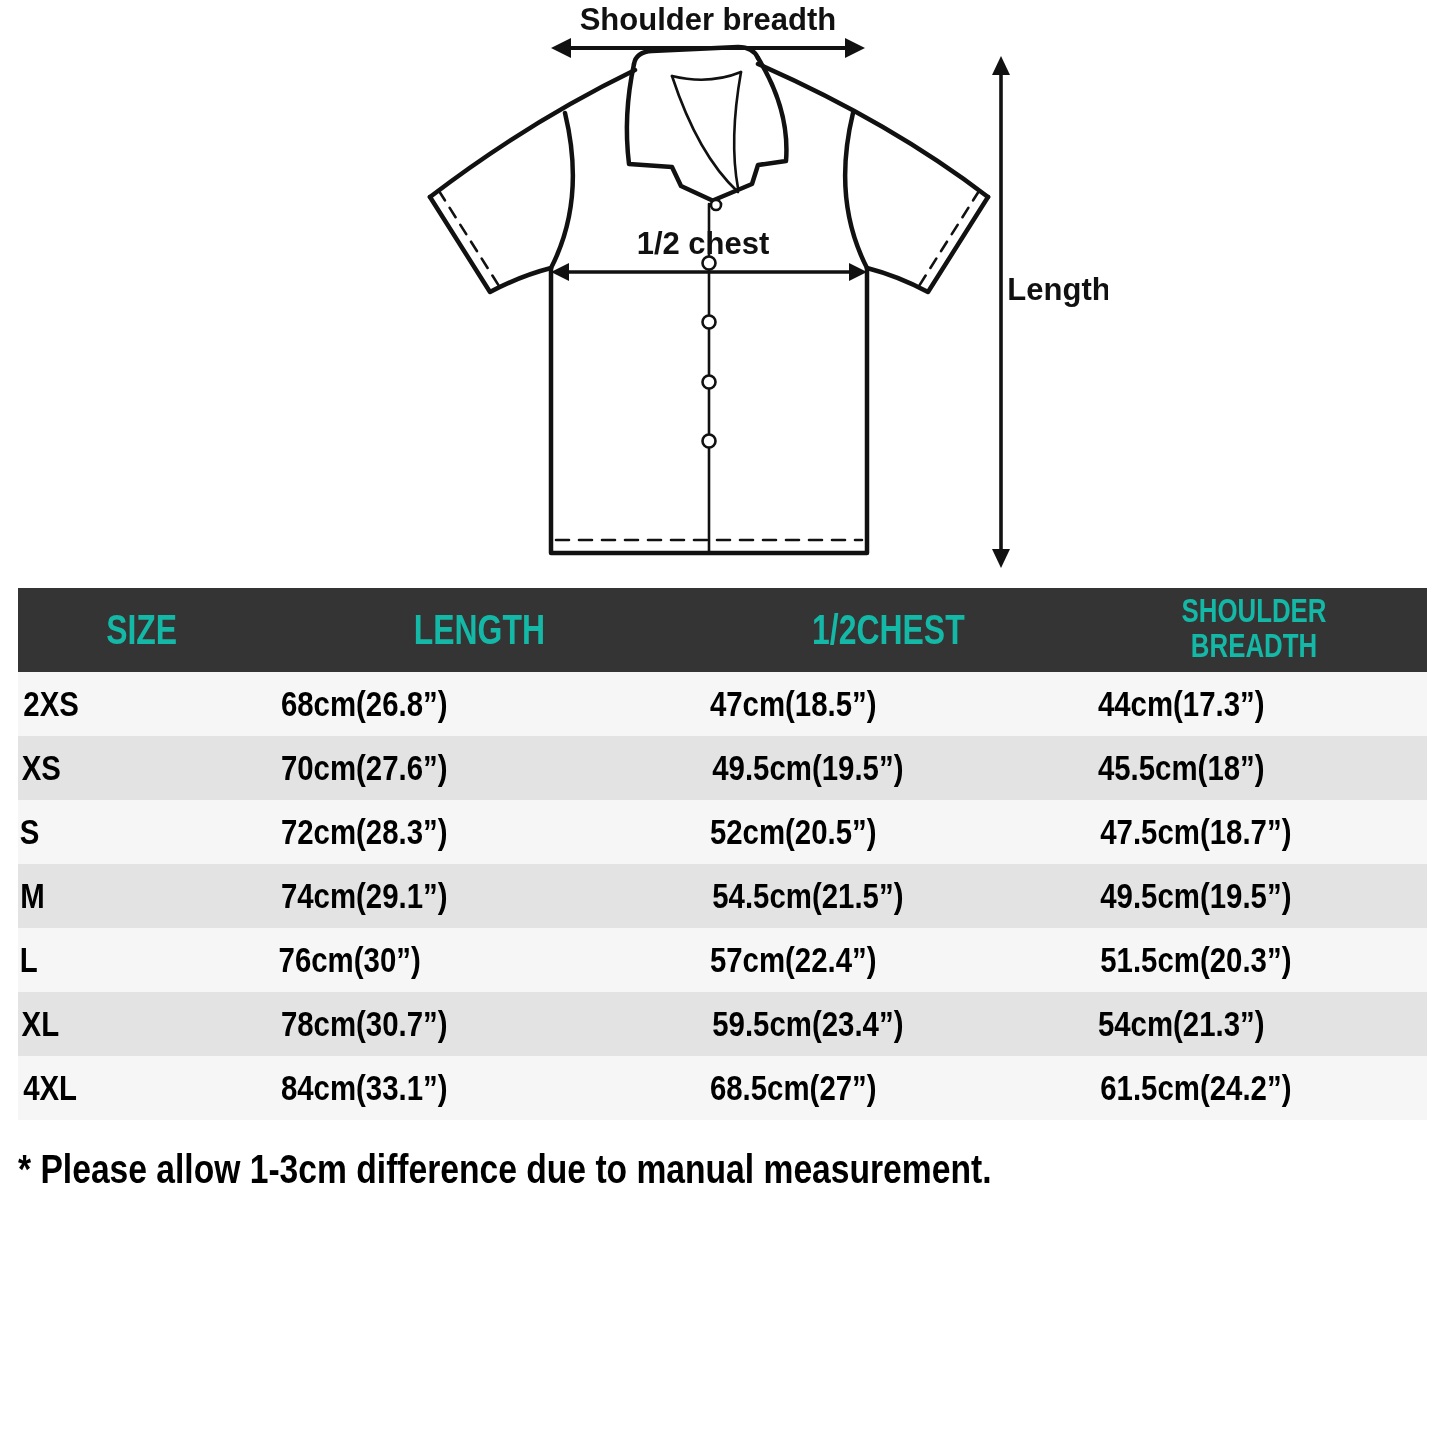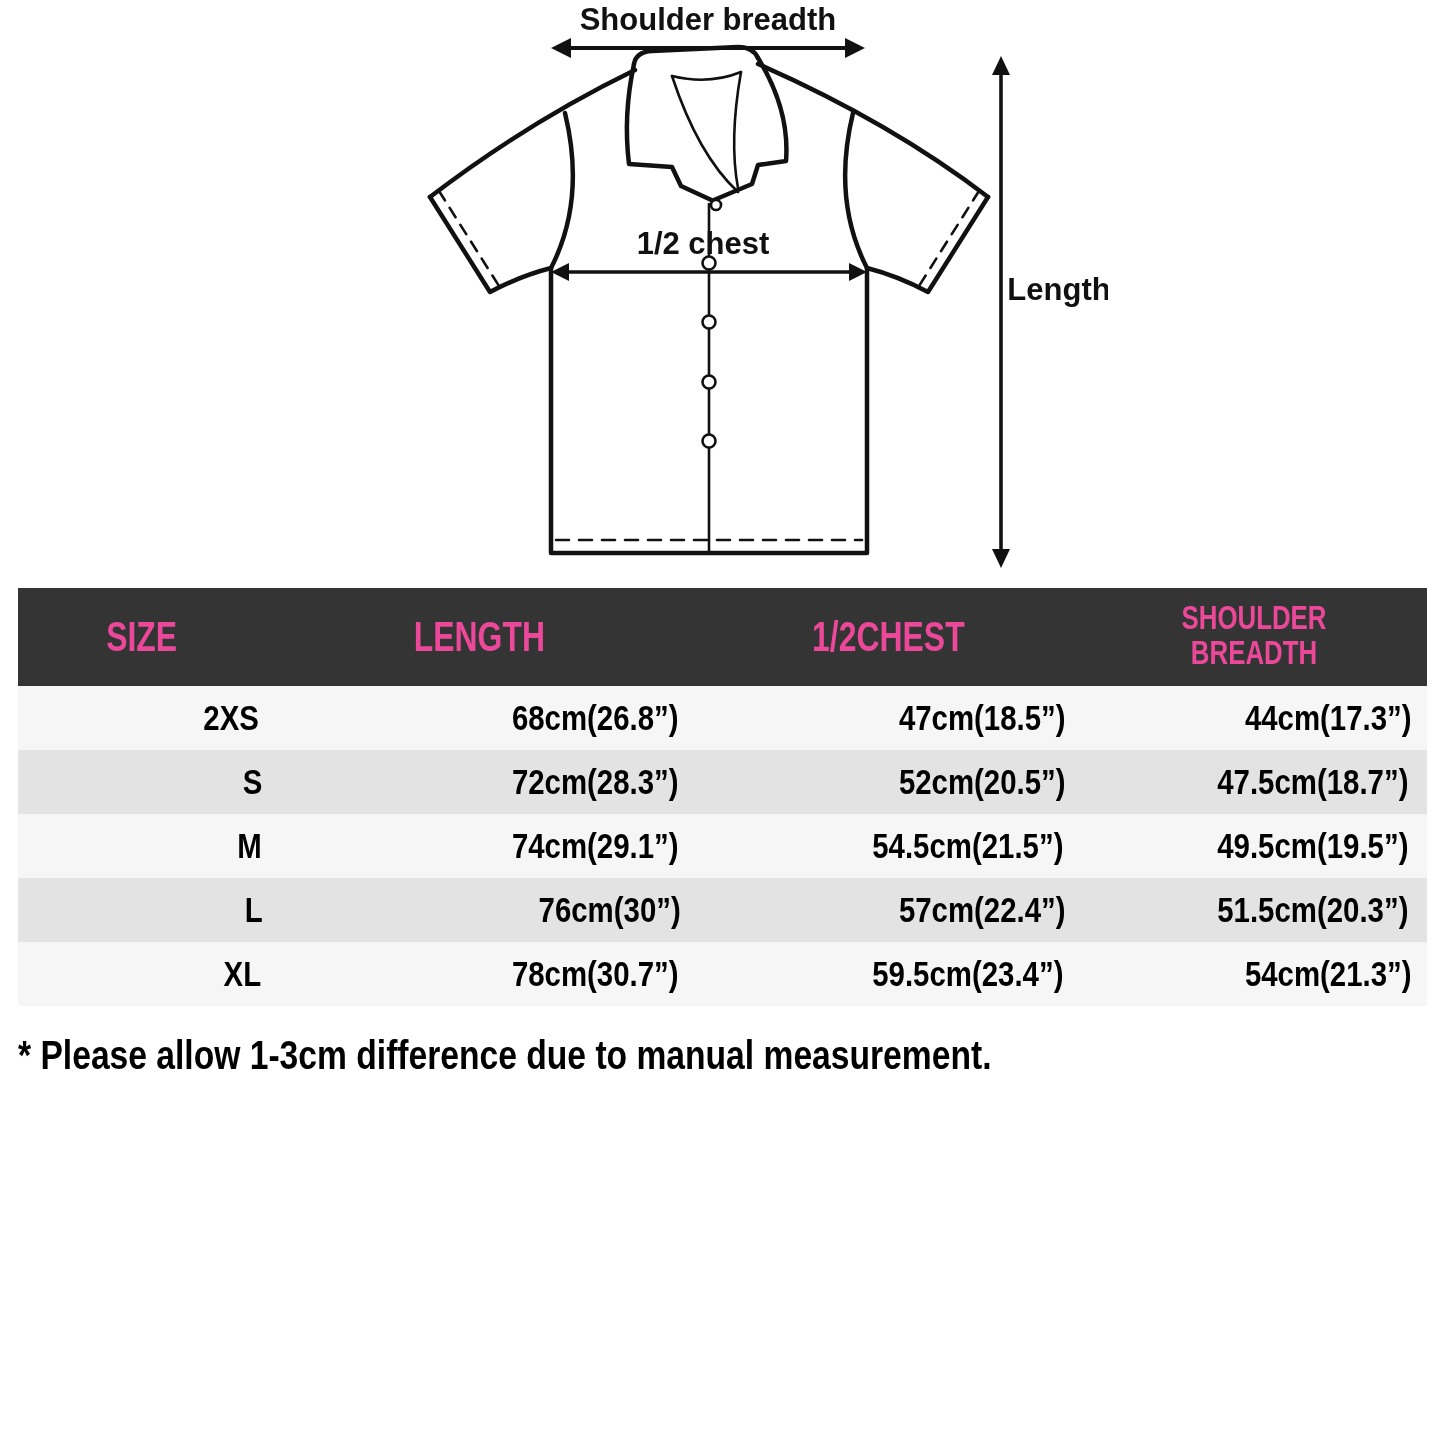--- a/index.html
+++ b/index.html
@@ -27,31 +27,31 @@
   }
   
   .size-table{
     width:1409px;
     margin:0 18px;
     border-collapse:collapse;
     table-layout:fixed;
   }
   .size-table thead th{
     background:#343434;
-    color:#ec4899;
+    color:#14b8a6;
     height:68px;
     font-size:42px;
     font-weight:bold;
     text-align:center;
     vertical-align:middle;
-    padding:12px;
+    padding:5px;
   }
   .size-table tbody td{
     height:64px;
-    text-align:right;
+    text-align:left;
     vertical-align:middle;
     font-size:35px;
     font-weight:bold;
     padding:0;
     color:#000;
   }
   .size-table tbody tr:nth-child(odd){background:#f6f6f6;}
   .size-table tbody tr:nth-child(even){background:#e3e3e3;}
   .cond{
     display:inline-block;
@@ -166,20 +166,26 @@
     </tr>
   </thead>
   <tbody>
     <tr>
       <td><span class="cond">2XS</span></td>
       <td><span class="cond">68cm(26.8”)</span></td>
       <td><span class="cond">47cm(18.5”)</span></td>
       <td><span class="cond">44cm(17.3”)</span></td>
     </tr>
     <tr>
+      <td><span class="cond">XS</span></td>
+      <td><span class="cond">70cm(27.6”)</span></td>
+      <td><span class="cond">49.5cm(19.5”)</span></td>
+      <td><span class="cond">45.5cm(18”)</span></td>
+    </tr>
+    <tr>
       <td><span class="cond">S</span></td>
       <td><span class="cond">72cm(28.3”)</span></td>
       <td><span class="cond">52cm(20.5”)</span></td>
       <td><span class="cond">47.5cm(18.7”)</span></td>
     </tr>
     <tr>
       <td><span class="cond">M</span></td>
       <td><span class="cond">74cm(29.1”)</span></td>
       <td><span class="cond">54.5cm(21.5”)</span></td>
       <td><span class="cond">49.5cm(19.5”)</span></td>
@@ -189,16 +195,22 @@
       <td><span class="cond">76cm(30”)</span></td>
       <td><span class="cond">57cm(22.4”)</span></td>
       <td><span class="cond">51.5cm(20.3”)</span></td>
     </tr>
     <tr>
       <td><span class="cond">XL</span></td>
       <td><span class="cond">78cm(30.7”)</span></td>
       <td><span class="cond">59.5cm(23.4”)</span></td>
       <td><span class="cond">54cm(21.3”)</span></td>
     </tr>
+    <tr>
+      <td><span class="cond">4XL</span></td>
+      <td><span class="cond">84cm(33.1”)</span></td>
+      <td><span class="cond">68.5cm(27”)</span></td>
+      <td><span class="cond">61.5cm(24.2”)</span></td>
+    </tr>
   </tbody>
 </table>
 
 <div class="footnote">* Please allow 1-3cm difference due to manual measurement.</div>
 
 </body></html>

